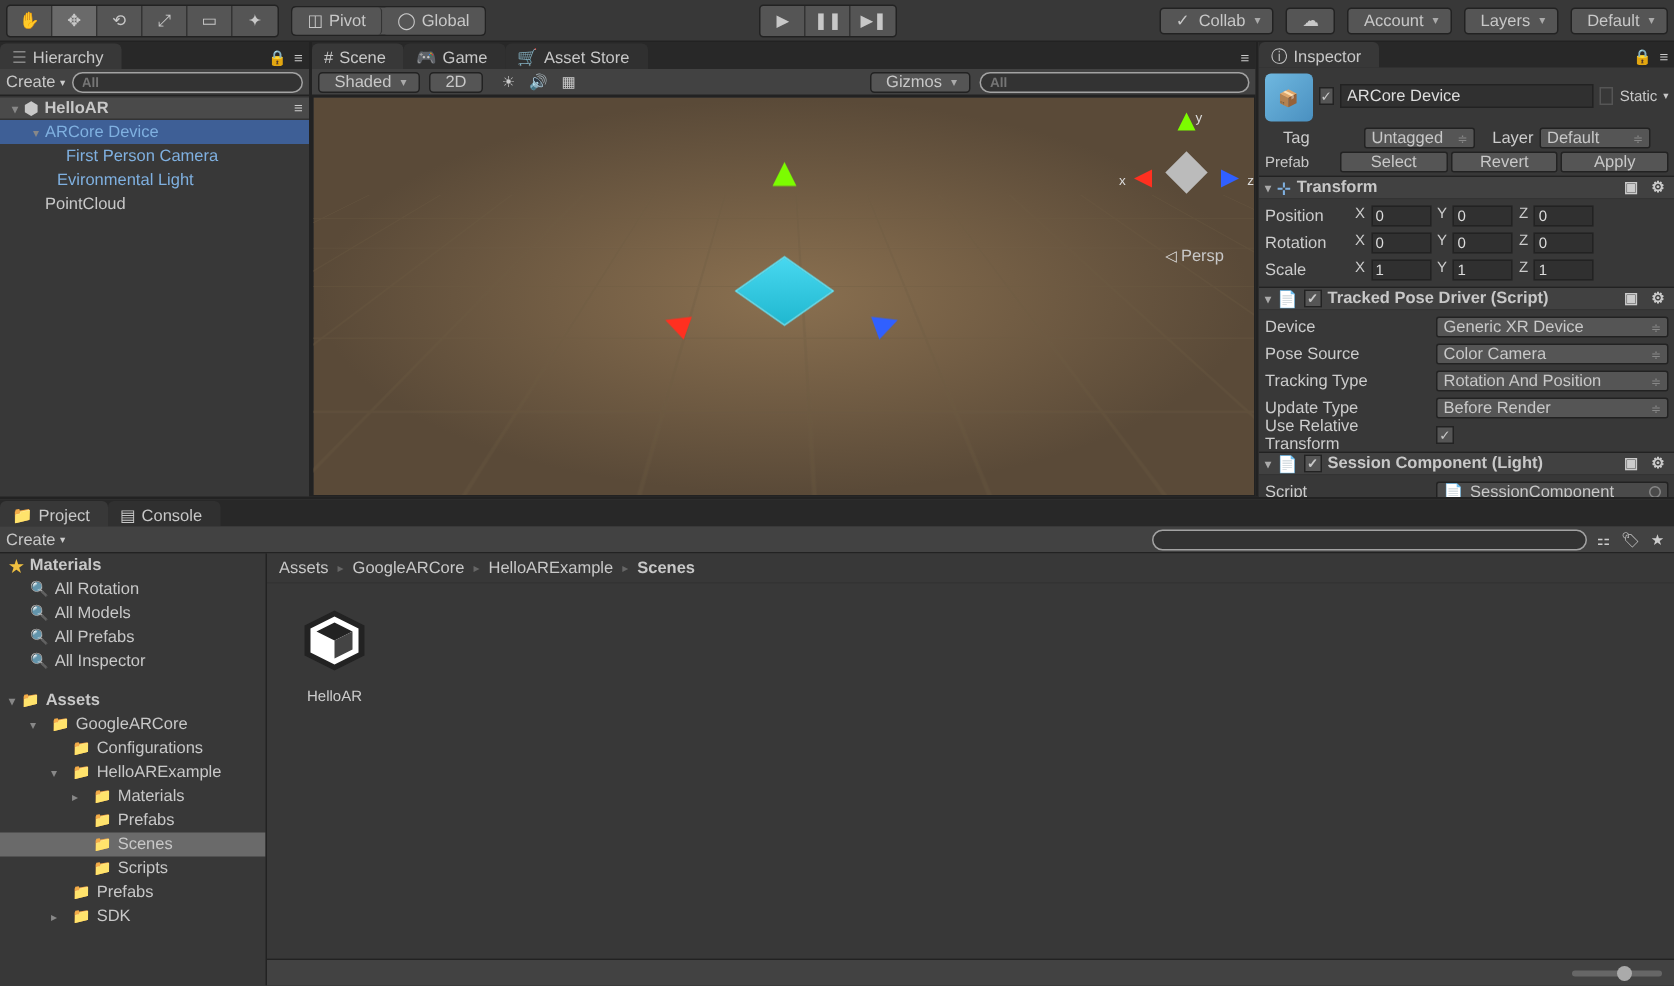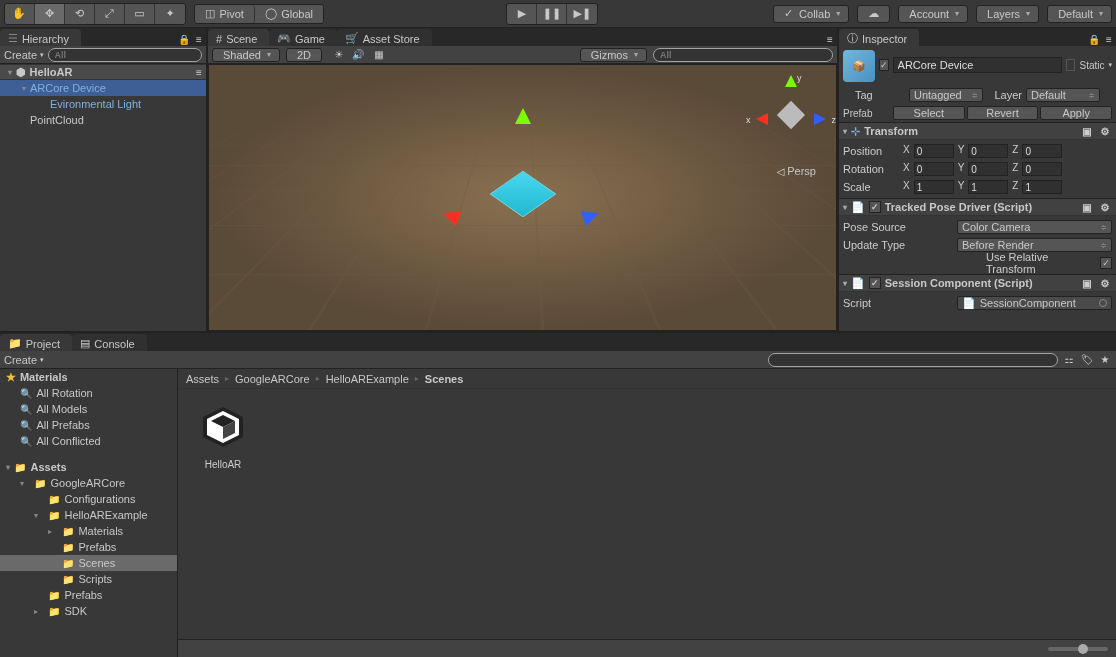--- a/index.html
+++ b/index.html
@@ -57,21 +57,21 @@
 .insp-row { display: flex; align-items: center; height: 18px; padding: 0 16px; gap: 4px; font-size: 10px; }
 .insp-label { width: 50px; color: #ccc; }
 .insp-dd { flex: 1; height: 14px; background: #555; border: 1px solid #222; border-radius: 2px; padding: 0 4px; font-size: 9px; color: #ccc; display: flex; align-items: center; justify-content: space-between; }
 .insp-dd::after { content: "≑"; font-size: 8px; color: #888; }
 .prefab-row { display: flex; gap: 2px; padding: 2px 4px; align-items: center; }
 .prefab-btn { flex: 1; height: 14px; background: #555; border: 1px solid #222; border-radius: 2px; font-size: 9px; display: flex; align-items: center; justify-content: center; cursor: pointer; }
 
 .comp-header { height: 18px; background: #414141; border-top: 1px solid #222; border-bottom: 1px solid #333; display: flex; align-items: center; padding: 0 4px; gap: 4px; font-weight: bold; font-size: 11px; }
 .comp-header .arrow { font-size: 8px; color: #aaa; }
 .comp-body { padding: 2px 4px; }
-.prop-row { display: flex; align-items: center; height: 18px; gap: 4px; font-size: 10px; justify-content: flex-end; }
+.prop-row { display: flex; align-items: center; height: 18px; gap: 4px; font-size: 10px; }
 .prop-label { width: 110px; color: #ccc; }
 .xyz { display: flex; flex: 1; gap: 4px; }
 .xyz span { font-size: 10px; color: #ccc; }
 .xyz input { width: 40px; height: 14px; background: #303030; border: 1px solid #222; color: #ddd; padding: 0 2px; font-size: 10px; }
 .obj-field { flex: 1; height: 14px; background: #555; border: 1px solid #222; border-radius: 2px; padding: 0 4px; font-size: 10px; color: #ccc; display: flex; align-items: center; gap: 4px; justify-content: space-between; }
 .checkbox { width: 12px; height: 12px; background: #555; border: 1px solid #222; display: flex; align-items: center; justify-content: center; font-size: 9px; cursor: pointer; }
 
 .bottom-row { height: 326px; display: flex; border-top: 2px solid #222; }
 .project-panel { flex: 1; background: #383838; display: flex; flex-direction: column; }
 .proj-split { flex: 1; display: flex; min-height: 0; }
@@ -184,21 +184,25 @@
           <span style="margin-right:4px">⬢</span>
           <span>HelloAR</span>
           <div class="fl-spacer"></div>
           <span class="icon-small">≡</span>
         </div>
       <div id="hier-items">
           <div class="tree-row sel" style="padding-left: 18px;">
             <span class="arrow">▾</span>
             <span class="blue-txt">ARCore Device</span>
           </div>
-          <div class="tree-row" style="padding-left: 26px; margin-left: 12px;">
+          <div class="tree-row" style="padding-left: 32px;">
+            <span class="arrow"></span>
+            <span class="blue-txt">First Person Camera</span>
+          </div>
+          <div class="tree-row" style="padding-left: 26px;">
             <span class="arrow"></span>
             <span class="blue-txt">Evironmental Light</span>
           </div>
           <div class="tree-row" style="padding-left: 18px;">
             <span class="arrow"></span>
             <span>PointCloud</span>
           </div>
         </div>
     </div>
   </div>
@@ -348,42 +352,54 @@
       <span class="arrow">▾</span>
       <span style="color:#ddd">📄</span>
       <div class="checkbox">✓</div>
       <span>Tracked Pose Driver (Script)</span>
       <div class="fl-spacer"></div>
       <span class="icon-small">▣</span>
       <span class="icon-small">⚙</span>
     </div>
     <div class="comp-body">
       <div class="prop-row">
+          <span class="prop-label">Device</span>
+          <div class="insp-dd">
+            <span>Generic XR Device</span>
+          </div>
+        </div>
+      <div class="prop-row">
           <span class="prop-label">Pose Source</span>
           <div class="insp-dd">
             <span>Color Camera</span>
+          </div>
+        </div>
+      <div class="prop-row">
+          <span class="prop-label">Tracking Type</span>
+          <div class="insp-dd">
+            <span>Rotation And Position</span>
           </div>
         </div>
       <div class="prop-row">
           <span class="prop-label">Update Type</span>
           <div class="insp-dd">
             <span>Before Render</span>
           </div>
         </div>
       <div class="prop-row">
           <span class="prop-label">Use Relative Transform</span>
           <div class="checkbox">✓</div>
         </div>
     </div>
 
     <div class="comp-header">
       <span class="arrow">▾</span>
       <span style="color:#ddd">📄</span>
       <div class="checkbox">✓</div>
-      <span>Session Component (Script)</span>
+      <span>Session Component (Light)</span>
       <div class="fl-spacer"></div>
       <span class="icon-small">▣</span>
       <span class="icon-small">⚙</span>
     </div>
     <div class="comp-body">
       <div class="prop-row">
           <span class="prop-label">Script</span>
           <div class="obj-field" style="background:#4a4a4a">
             <span style="display:flex;gap:4px">
               <span>📄</span>
@@ -434,21 +450,21 @@
             <div class="fav-row" style="padding-left: 20px;">
               <span class="mag">🔍</span>
               <span>All Models</span>
             </div>
             <div class="fav-row" style="padding-left: 20px;">
               <span class="mag">🔍</span>
               <span>All Prefabs</span>
             </div>
             <div class="fav-row" style="padding-left: 20px;">
               <span class="mag">🔍</span>
-              <span>All Conflicted</span>
+              <span>All Inspector</span>
             </div>
           </div>
         <div style="height:10px"></div>
         <div class="fav-row header">
             <span class="arrow" style="font-size:8px;color:#888">▾</span>
             <span class="folder-icon">📁</span>
             <span>Assets</span>
           </div>
         <div id="proj-tree-list">
             <div class="fav-row" style="padding-left: 20px;">

